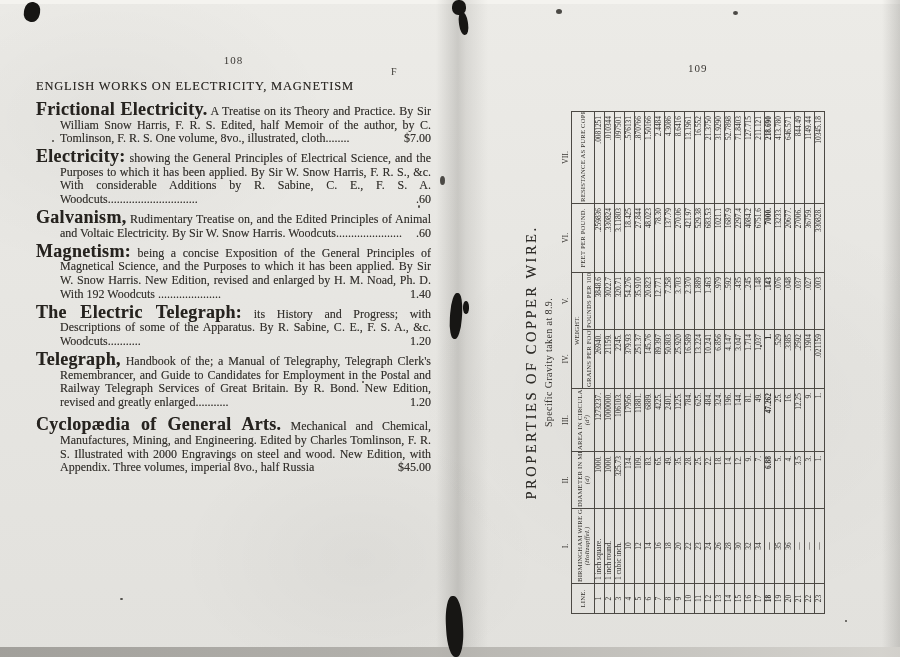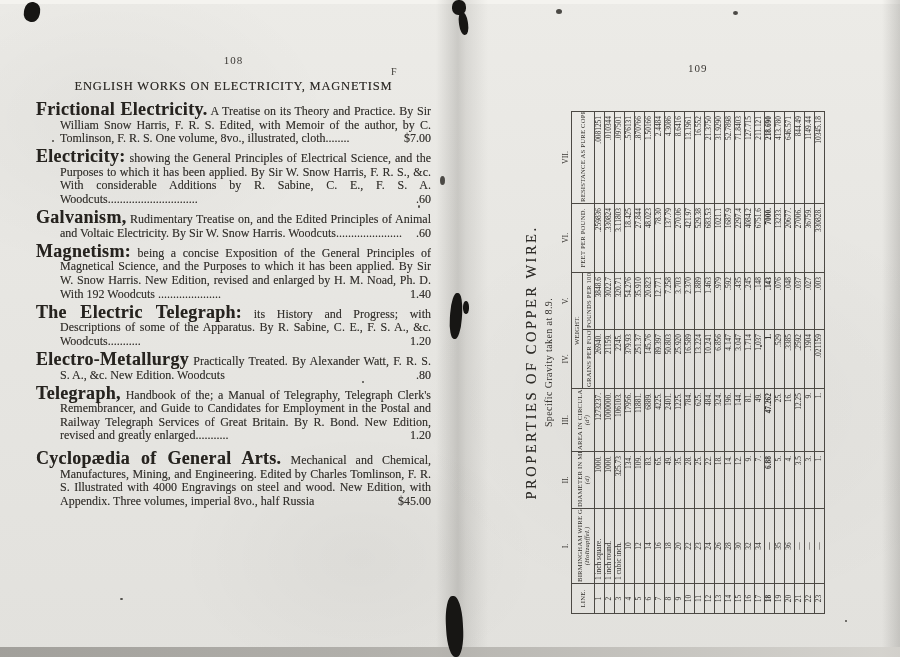--- a/index.html
+++ b/index.html
@@ -20,21 +20,21 @@
   .top-edge{position:absolute;left:0;top:0;width:900px;height:4px;background:#f4f3ef;}
 
   
   .blob{position:absolute;background:#171614;border-radius:45%;}
   .speck{position:absolute;background:#4b4945;border-radius:50%;}
 
   
   .left-page{position:absolute;left:36px;top:46px;width:395px;margin-top:8px;}
   .pageno{ text-align:center;font-size:11px;letter-spacing:1px;color:#3a3733;}
   .sig-mark{position:absolute;left:355px;top:12px;font-size:10px;color:#45423d;}
-  .main-heading{margin-top:13px;text-align:center;font-size:12.5px;line-height:15px;
+  .main-heading{margin-top:13px;font-size:12.5px;line-height:15px;
        letter-spacing:0.8px;color:#2e2b27;text-shadow:0 0 0.5px rgba(40,38,34,0.5);}
   .entries{margin-top:9px;}
   .entry{position:relative;margin:0 0 4.5px 0;padding-left:24px;text-indent:-24px;
        font-size:12px;line-height:13.6px;text-align:justify;
        text-shadow:0 0 0.4px rgba(45,42,38,0.45);}
   .entry b{font-size:18px;letter-spacing:0.3px;color:#26231f;}
   .entry .price{position:absolute;right:0;bottom:0;text-indent:0;background:transparent;
        padding-left:4px;font-size:12px;}
   .section-heading{text-align:center;font-size:12px;letter-spacing:2px;color:#2e2b27;
        margin:10px 0 7px 0;text-shadow:0 0 0.5px rgba(40,38,34,0.5);}
@@ -92,30 +92,29 @@
 <div class="speck" style="left:845px;top:620px;width:2px;height:2px;"></div>
 <div class="speck" style="left:760px;top:345px;width:2px;height:2px;"></div>
 
 <div class="left-page">
   <div class="pageno">108</div>
   <div class="sig-mark">F</div>
   <div class="main-heading">
     <div>ENGLISH WORKS ON ELECTRICITY, MAGNETISM</div>
   </div>
   <div class="entries">
-      <p class="entry"><b>Frictional Electricity.</b><span> A Treatise on its Theory and Practice. By Sir William Snow Harris, F. R. S. Edited, with Memoir of the author, by C. Tomlinson, F. R. S. One volume, 8vo., illustrated, cloth........</span><span class="price">$7.00</span></p>
+      <p class="entry"><b>Frictional Electricity.</b><span> A Treatise on its Theory and Practice. By Sir William Snow Harris, F. R. S. Edited, half Memoir of the author, by C. Tomlinson, F. R. S. One volume, 8vo., illustrated, cloth........</span><span class="price">$7.00</span></p>
       <p class="entry"><b>Electricity:</b><span> showing the General Principles of Electrical Science, and the Purposes to which it has been applied. By Sir W. Snow Harris, F. R. S., &amp;c. With considerable Additions by R. Sabine, C. E., F. S. A.  Woodcuts..............................</span><span class="price">.60</span></p>
       <p class="entry"><b>Galvanism,</b><span> Rudimentary Treatise on, and the Edited Principles of Animal and Voltaic Electricity. By Sir W. Snow Harris.  Woodcuts......................</span><span class="price">.60</span></p>
       <p class="entry"><b>Magnetism:</b><span> being a concise Exposition of the General Principles of Magnetical Science, and the Purposes to which it has been applied. By Sir W. Snow Harris. New Edition, revised and enlarged by H. M. Noad, Ph. D. With 192 Woodcuts .....................</span><span class="price">1.40</span></p>
       <p class="entry"><b>The Electric Telegraph:</b><span> its History and Progress; with Descriptions of some of the Apparatus. By R. Sabine, C. E., F. S. A., &amp;c.  Woodcuts...........</span><span class="price">1.20</span></p>
-      <p class="entry"><b>Electro-Metallurgy</b><span> Practically Treated. By Alexander Watt, F. R. S. S. A., &amp;c. New Edition. Woodcuts</span><span class="price">.80</span></p>
       <p class="entry"><b>Telegraph,</b><span> Handbook of the; a Manual of Telegraphy, Telegraph Clerk's Remembrancer, and Guide to Candidates for Employment in the Postal and Railway Telegraph Services of Great Britain. By R. Bond. New Edition, revised and greatly enlarged...........</span><span class="price">1.20</span></p>
     </div>
   <div class="entries">
-      <p class="entry"><b>Cyclopædia of General Arts.</b><span> Mechanical and Chemical, Manufactures, Mining, and Engineering. Edited by Charles Tomlinson, F. R. S. Illustrated with 4000 Engravings on steel and wood. New Edition, with Appendix. Three volumes, imperial 8vo., half Russia</span><span class="price">$45.00</span></p>
+      <p class="entry"><b>Cyclopædia of General Arts.</b><span> Mechanical and Chemical, Manufactures, Mining, and Engineering. Edited by Charles Tomlinson, F. R. S. Illustrated with 2000 Engravings on steel and wood. New Edition, with Appendix. Three volumes, imperial 8vo., half Russia</span><span class="price">$45.00</span></p>
     </div>
 </div>
 
 <div class="right-pageno">109</div>
 
 <div class="table-block">
   <div class="table-reading">
     <div class="wire-title">PROPERTIES OF COPPER WIRE.</div>
     <div class="wire-subtitle">Specific Gravity taken at 8.9.</div>
     <div class="numerals">

